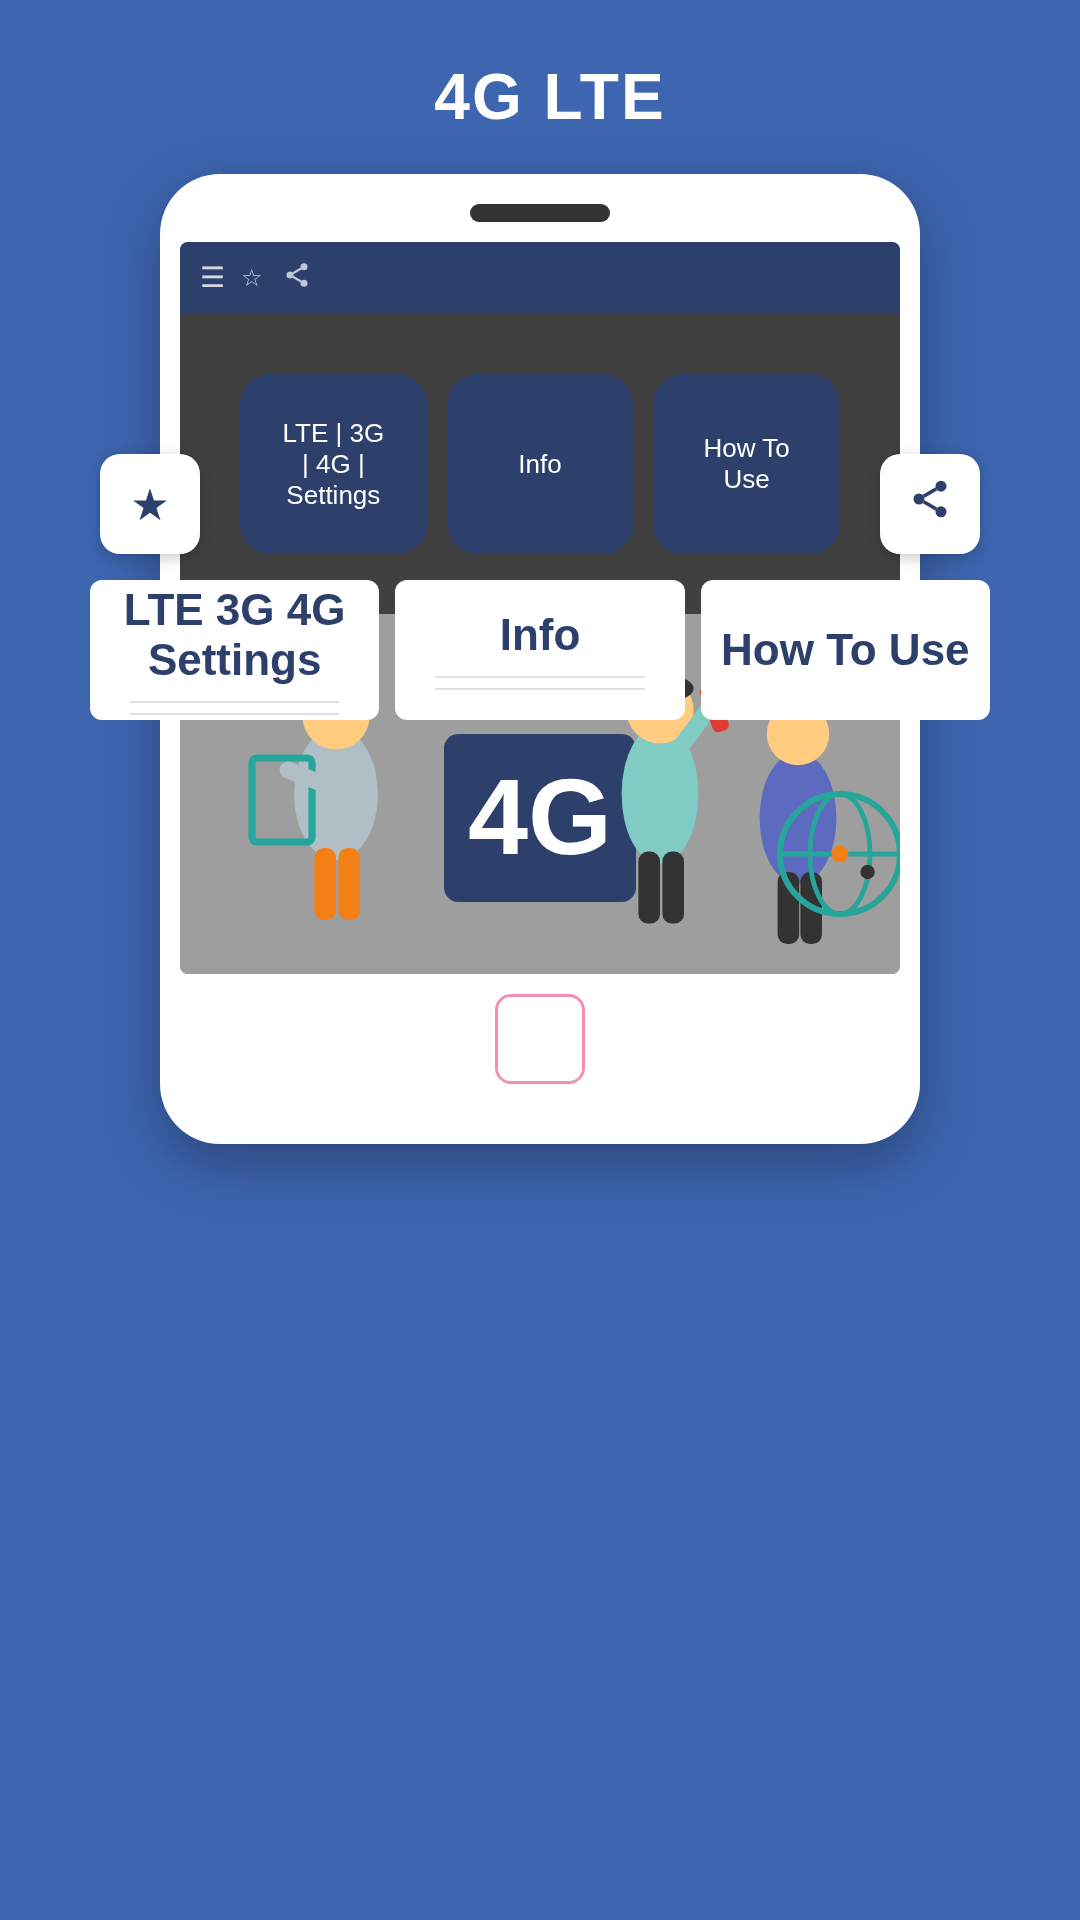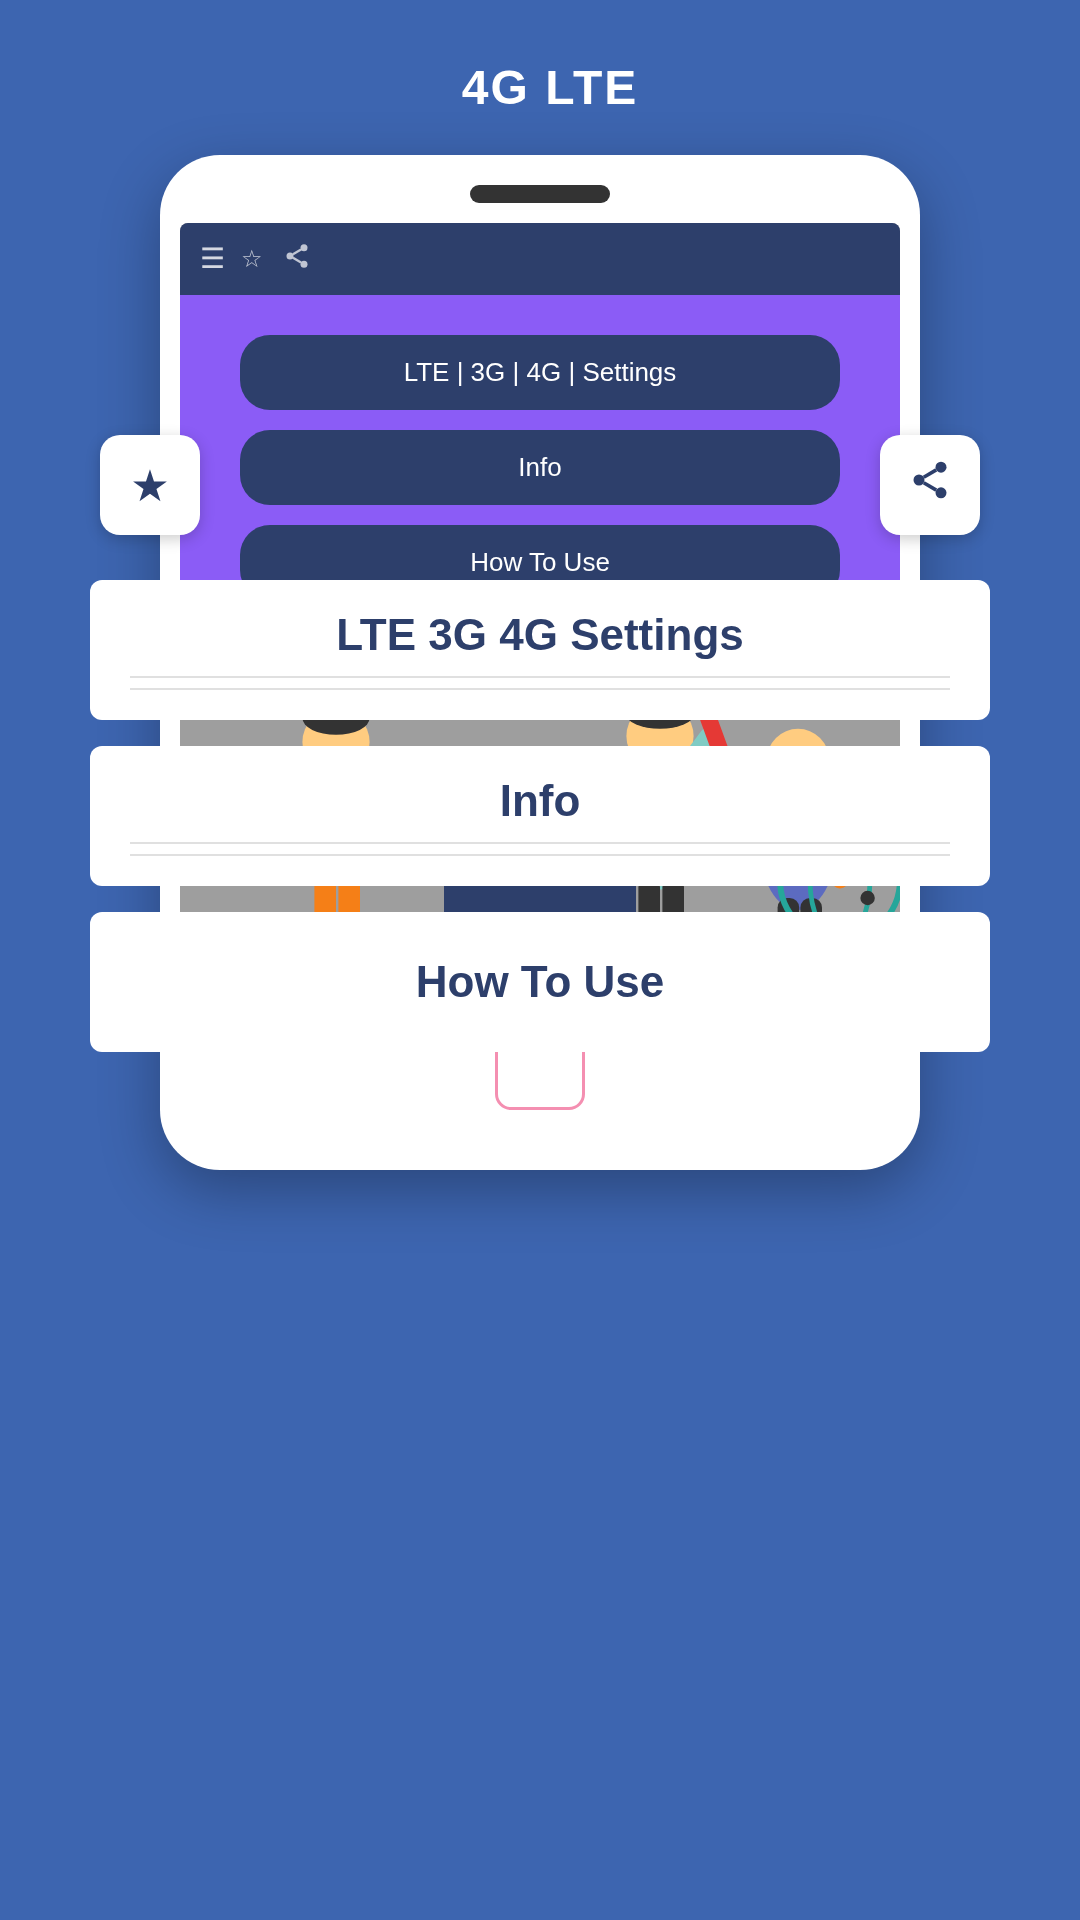--- a/index.html
+++ b/index.html
@@ -11,21 +11,21 @@
       background-color: #3d65b0;
       font-family: 'Segoe UI', Arial, sans-serif;
       overflow: hidden;
       display: flex;
       flex-direction: column;
       align-items: center;
     }
 
     .page-title {
       color: white;
-      font-size: 48px;
+      font-size: 64px;
       font-weight: 800;
       padding-top: 60px;
       padding-bottom: 40px;
       letter-spacing: 2px;
       margin-left: 20px;
     }
 
     
     .phone-mockup {
       width: 760px;
@@ -82,24 +82,24 @@
       align-items: center;
     }
 
     .app-bar-icon {
       color: rgba(255,255,255,0.7);
       font-size: 24px;
     }
 
     
     .screen-content {
-      background: #8b5cf6;
-      padding: 40px 60px;
-      display: flex;
-      flex-direction: column;
+      background: #404040;
+      padding: 60px 60px;
+      display: flex;
+      flex-direction: row;
       gap: 20px;
       min-height: 300px;
     }
 
     .phone-btn {
       background: #2d3f6b;
       color: white;
       border: none;
       border-radius: 30px;
       padding: 22px 40px;
@@ -305,21 +305,21 @@
 
 <style>
   .cards-overlay {
     position: absolute;
     top: 580px;
     left: 50%;
     transform: translateX(-50%);
     width: 900px;
     z-index: 20;
     display: flex;
-    flex-direction: column;
+    flex-direction: row;
     gap: 16px;
   }
 
   .menu-card-item {
     background: white;
     width: 100%;
     height: 140px;
     display: flex;
     flex-direction: column;
     align-items: center;

